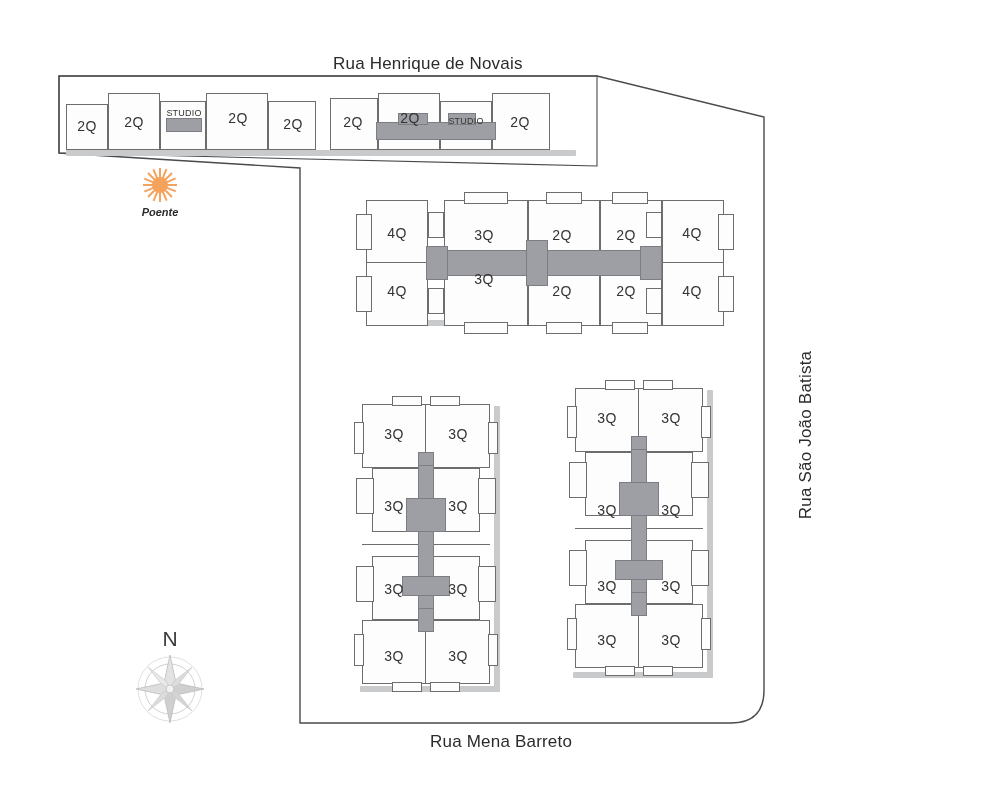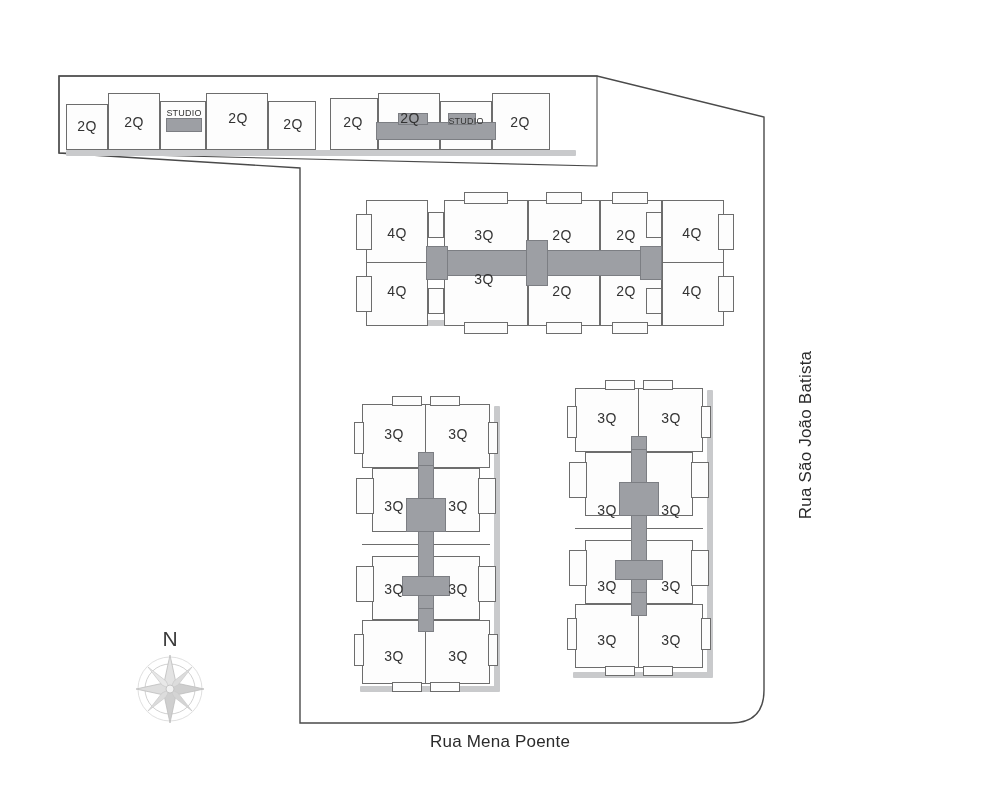--- a/index.html
+++ b/index.html
@@ -123,21 +123,22 @@
 </head>
 <body>
 
 <div id="stage">
 
   <svg width="1000" height="800" style="position:absolute;left:0;top:0;">
     <path d="M59,76 L597,76 L764,117 L764,690 Q764,723 731,723 L300,723 L300,168 L59,153 Z" fill="none" stroke="#4a4a4a" stroke-width="1.4"></path>
     <path d="M59,76 L59,153 L597,166 L597,76 Z" fill="none" stroke="#4a4a4a" stroke-width="1.1"></path>
   </svg>
 
-  <div class="street-label street-bottom">Rua Mena Poente</div>
+  <div class="street-label street-top">Rua Henrique de Novais</div>
+  <div class="street-label street-bottom">Rua Mena Barreto</div>
   <div class="street-label street-right">Rua São João Batista</div>
 
   <div>
 
     <div class="block-shadow" style="left:66px;top:150px;width:510px;height:6px;"></div>
 
     <div class="plain" style="left:66px;top:104px;width:42px;height:46px;"></div>
     <div class="plain" style="left:108px;top:93px;width:52px;height:57px;"></div>
     <div class="plain" style="left:160px;top:101px;width:46px;height:49px;"></div>
     <div class="plain" style="left:206px;top:93px;width:62px;height:57px;"></div>
@@ -295,20 +296,34 @@
     <div class="unit" style="left:585px;top:496px;width:44px;height:28px;border:none;background:transparent;">3Q</div>
     <div class="unit" style="left:649px;top:496px;width:44px;height:28px;border:none;background:transparent;">3Q</div>
 
     <div class="unit" style="left:585px;top:572px;width:44px;height:28px;border:none;background:transparent;">3Q</div>
     <div class="unit" style="left:649px;top:572px;width:44px;height:28px;border:none;background:transparent;">3Q</div>
 
     <div class="unit" style="left:581px;top:626px;width:52px;height:28px;border:none;background:transparent;">3Q</div>
     <div class="unit" style="left:645px;top:626px;width:52px;height:28px;border:none;background:transparent;">3Q</div>
   </div>
 
+  <div class="sun-wrap" style="left:128px;top:168px;width:64px;">
+    <div class="sun">
+      <div class="disc" style="background:#f5a25d;"></div>
+      <div class="ray" style="background:#f5a25d;transform:rotate(0deg);"></div>
+      <div class="ray" style="background:#f5a25d;transform:rotate(45deg);"></div>
+      <div class="ray" style="background:#f5a25d;transform:rotate(90deg);"></div>
+      <div class="ray" style="background:#f5a25d;transform:rotate(135deg);"></div>
+      <div class="ray" style="background:#f5a25d;transform:rotate(22deg);"></div>
+      <div class="ray" style="background:#f5a25d;transform:rotate(67deg);"></div>
+      <div class="ray" style="background:#f5a25d;transform:rotate(112deg);"></div>
+      <div class="ray" style="background:#f5a25d;transform:rotate(157deg);"></div>
+    </div>
+    <div class="sun-label">Poente</div>
+  </div>
 
 
   <div class="compass-wrap">
     <div class="compass-n">N</div>
     <svg width="84" height="76">
       <g transform="translate(42,38)">
         <circle r="25" fill="none" stroke="#d2d2d2" stroke-width="1"></circle>
         <circle r="32" fill="none" stroke="#e0e0e0" stroke-width="1"></circle>
         <polygon points="0,-34 6,-6 0,0 -6,-6" fill="#e3e3e3" stroke="#bdbdbd" stroke-width="0.8"></polygon>
         <polygon points="0,34 6,6 0,0 -6,6" fill="#cfcfcf" stroke="#bdbdbd" stroke-width="0.8"></polygon>

